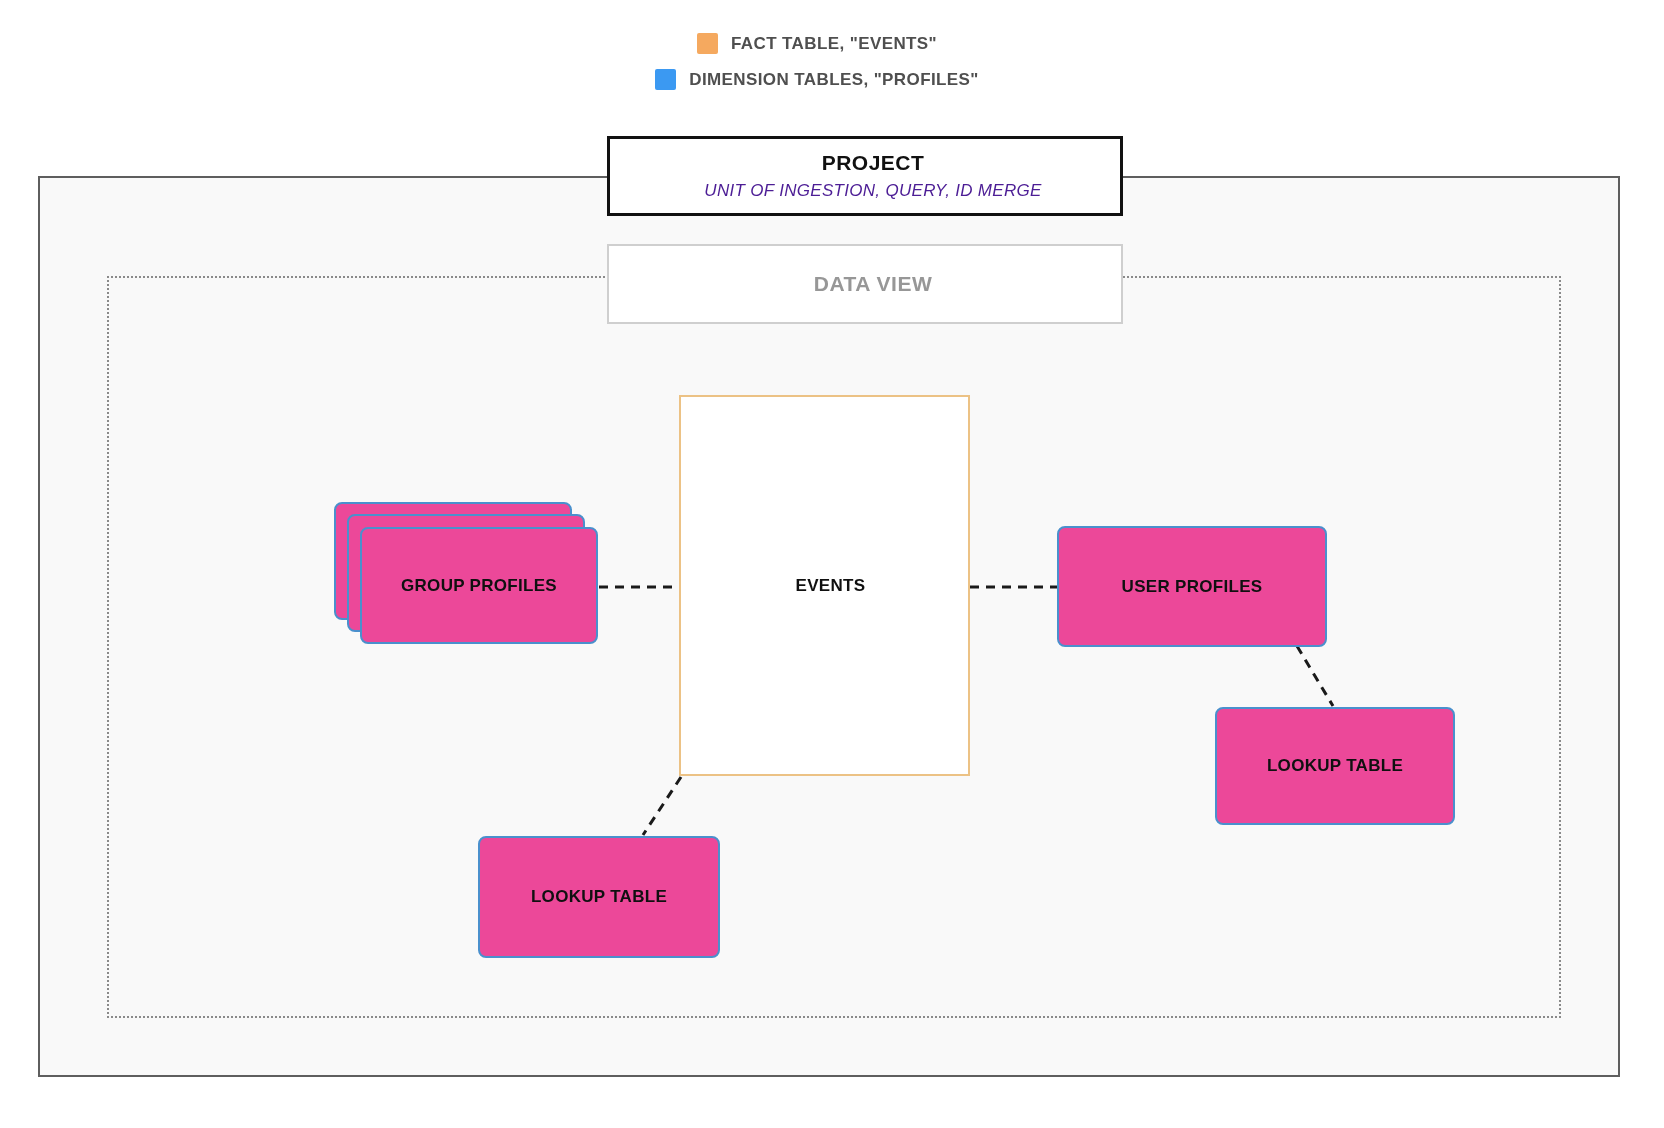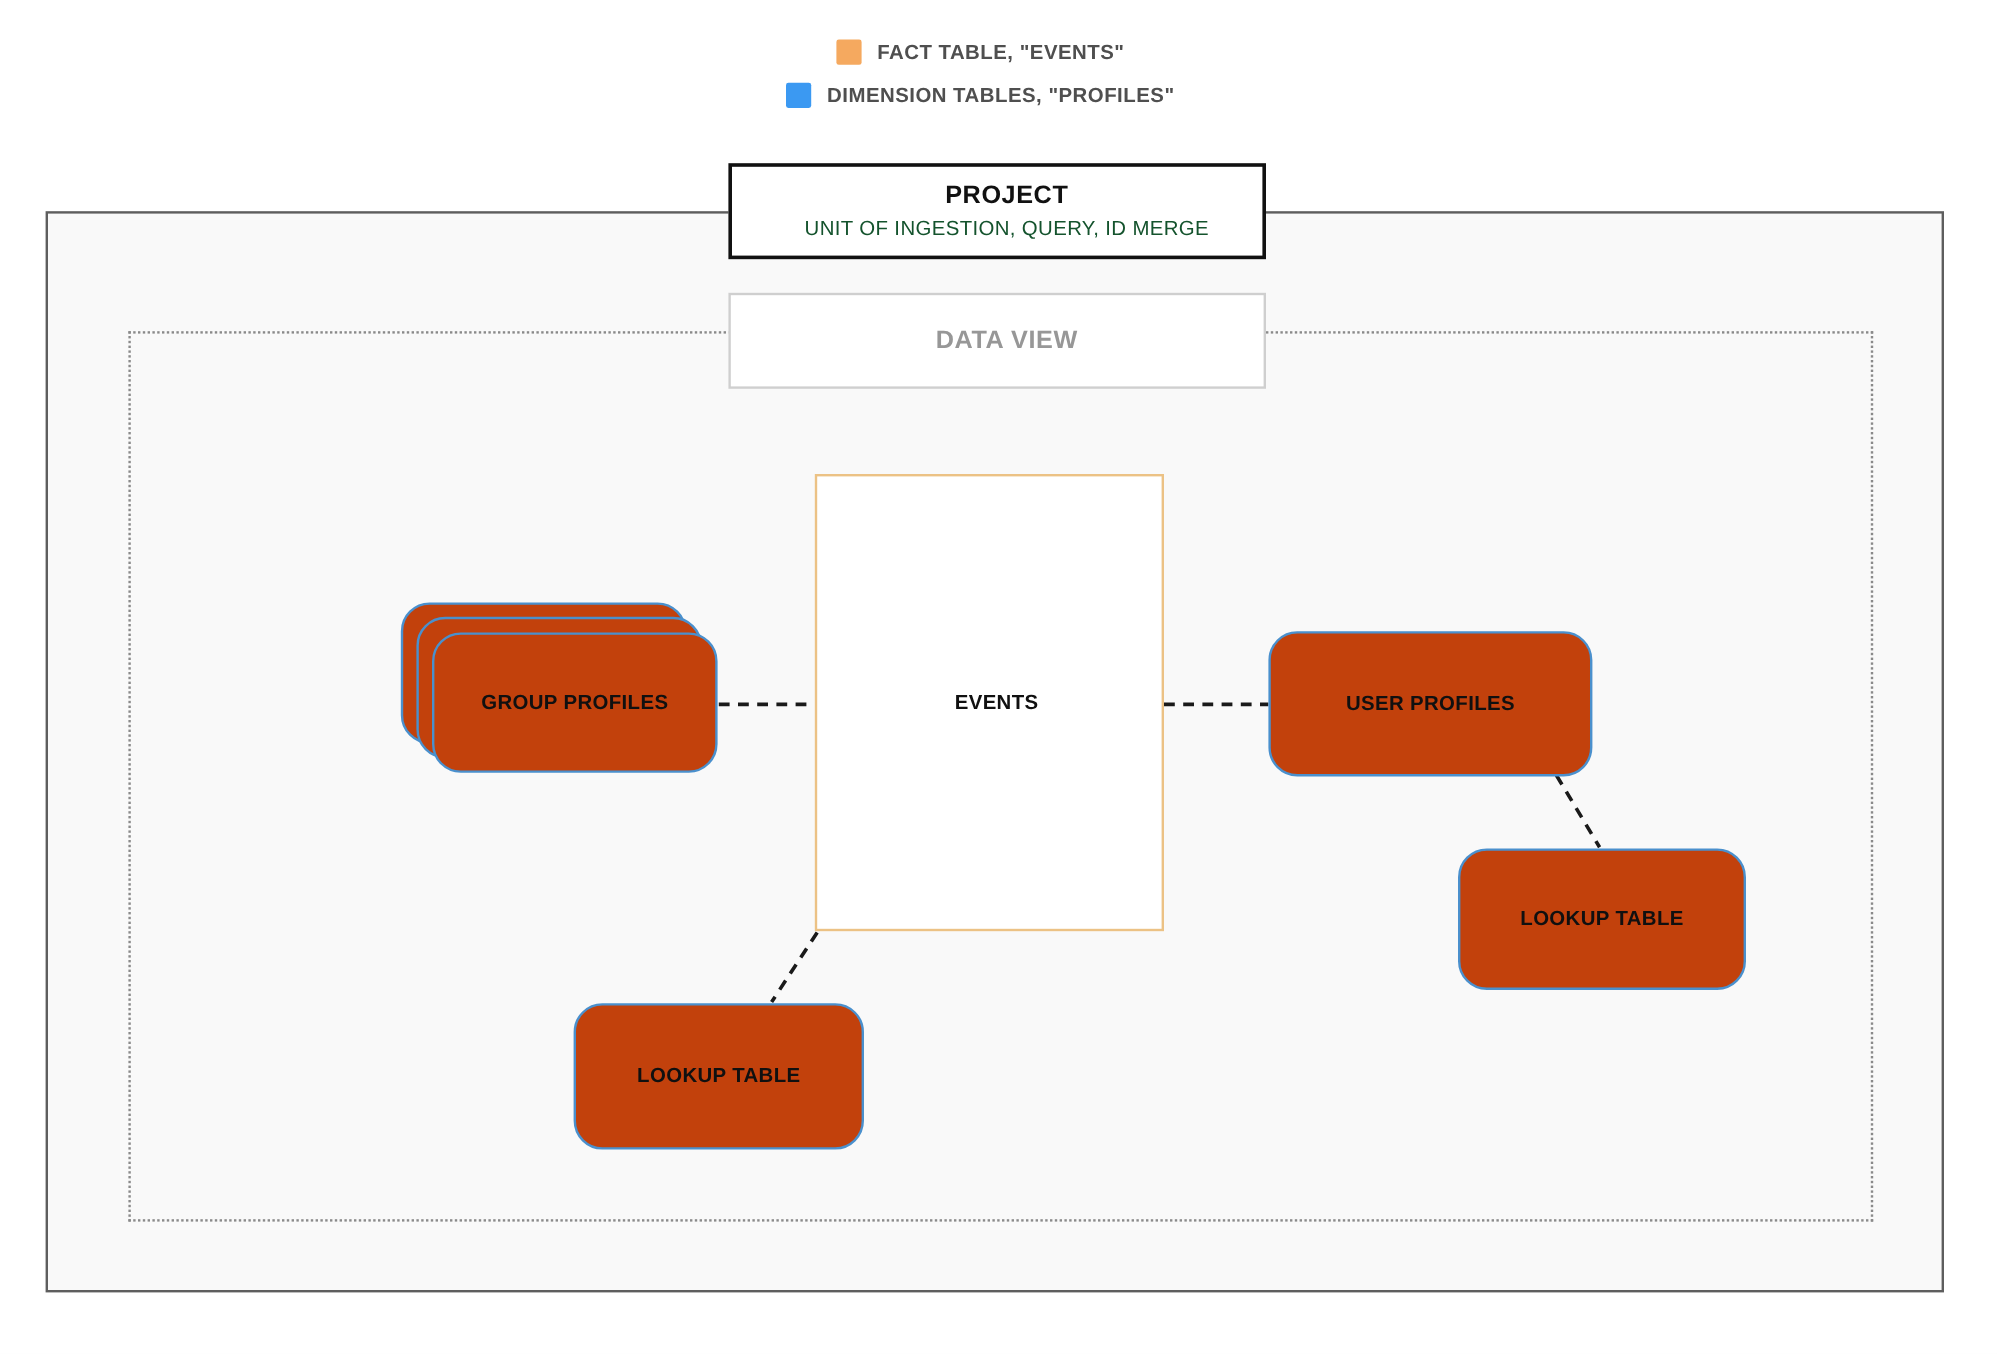--- a/index.html
+++ b/index.html
@@ -46,50 +46,50 @@
     z-index:0;
   }
   .dotted-rect{
     position:absolute;left:107px;top:276px;width:1454px;height:742px;
     border:2px dotted var(--dotted-border);
     z-index:1;
   }
 
   
   .header-box{
-    position:absolute;left:607px;width:448px;height:80px;
+    position:absolute;left:607px;width:516px;height:80px;
     background:#ffffff;
     display:flex;flex-direction:column;align-items:center;justify-content:center;
     gap:6px;z-index:4;text-align:center;padding-left:16px;
   }
   .project-box{top:136px;border:3px solid #111111;}
   .dataview-box{top:244px;border:2px solid #CFCFCF;gap:12px;}
   .header-title{font-size:21px;font-weight:bold;letter-spacing:.5px;}
   .header-sub{font-size:17px;letter-spacing:.3px;}
   .project-box .header-title{color:#111111;}
-  .project-box .header-sub{color:#14532d;}
+  .project-box .header-sub{color:#4c1d95;font-style:italic;}
   .dataview-box .header-title{color:#979797;}
   .dataview-box .header-sub{color:#B4B4B4;}
 
   
   .node-label{
     font-size:17px;font-weight:bold;color:#101010;letter-spacing:.3px;
     white-space:nowrap;
   }
   .events-box{
     position:absolute;left:679px;top:395px;width:291px;height:381px;
     background:#ffffff;border:2px solid var(--fact-border);
     display:flex;align-items:center;justify-content:center;
     z-index:3;
     padding-left:12px;
   }
   .dim-card{
     position:absolute;
-    background:#c2410c;border:2px solid var(--dimension-border);
-    border-radius:24px;
+    background:#ec4899;border:2px solid var(--dimension-border);
+    border-radius:8px;
   }
   .dim-node{
     display:flex;align-items:center;justify-content:center;
     z-index:3;
   }
   .stack-back-2{left:334px;top:502px;width:238px;height:118px;z-index:2;}
   .stack-back-1{left:347px;top:514px;width:238px;height:118px;z-index:2;}
   .group-profiles{left:360px;top:527px;width:238px;height:117px;}
   .user-profiles{left:1057px;top:526px;width:270px;height:121px;}
   .lookup-right{left:1215px;top:707px;width:240px;height:118px;}

